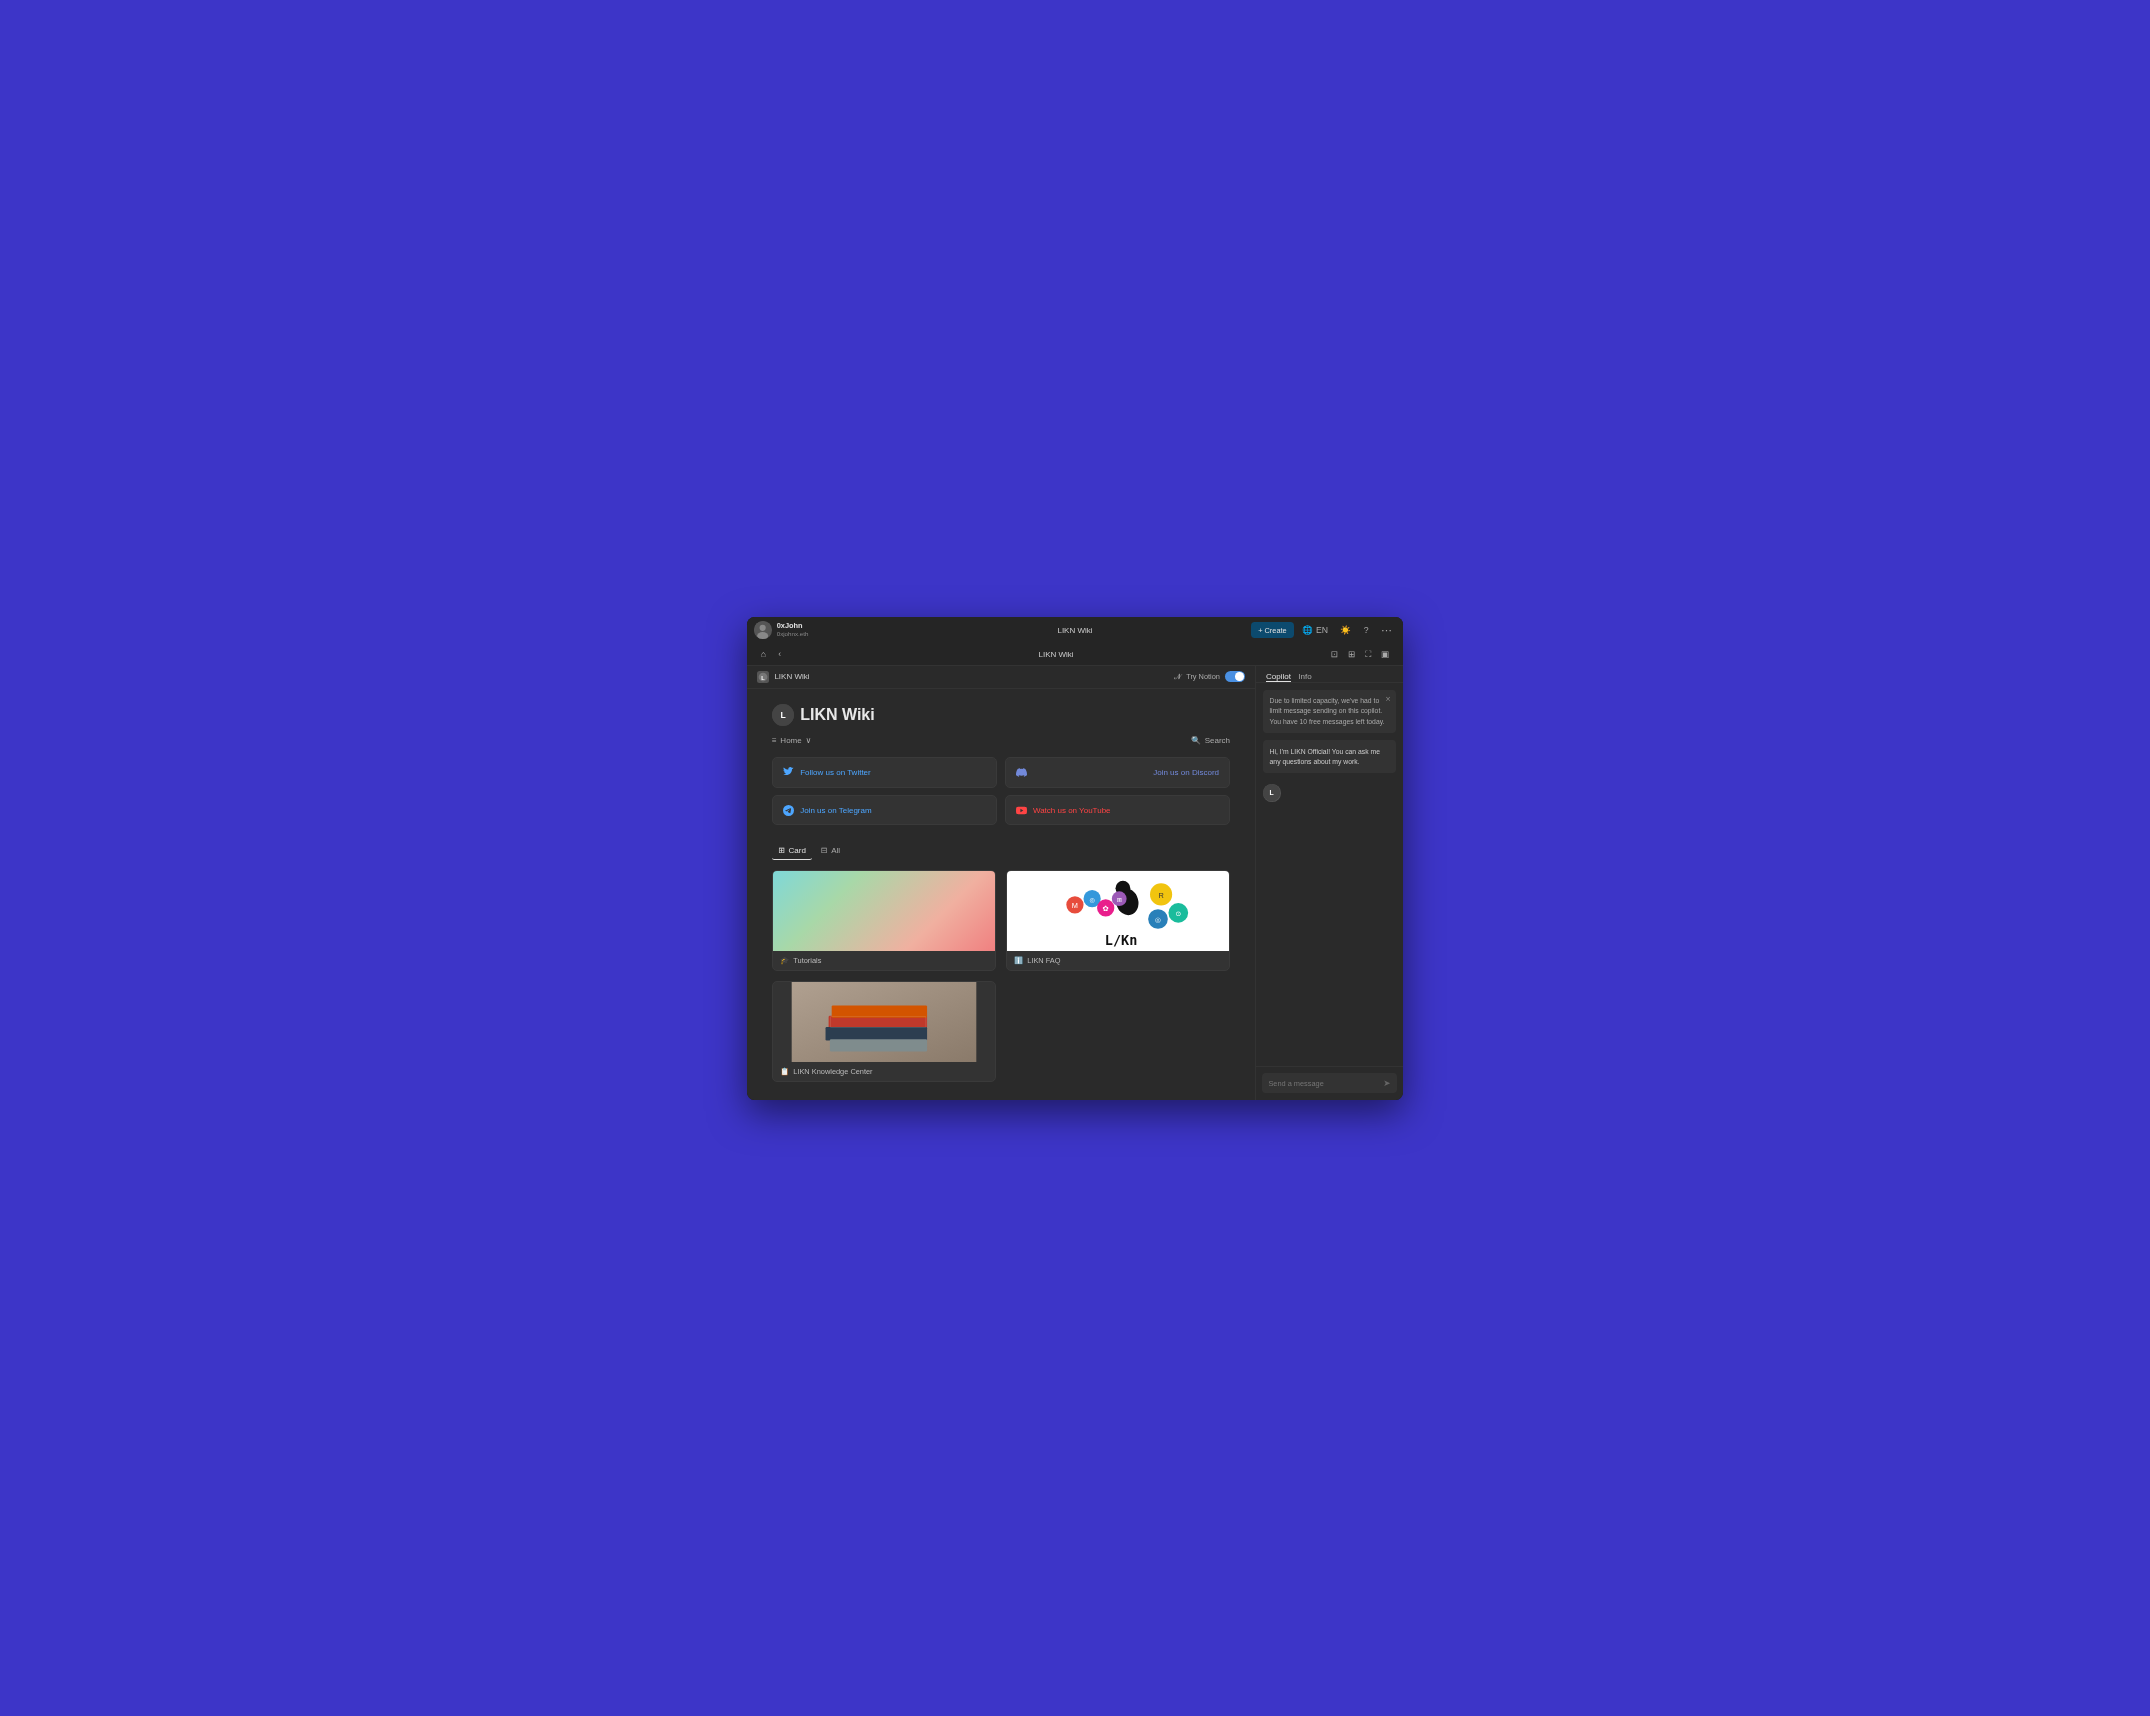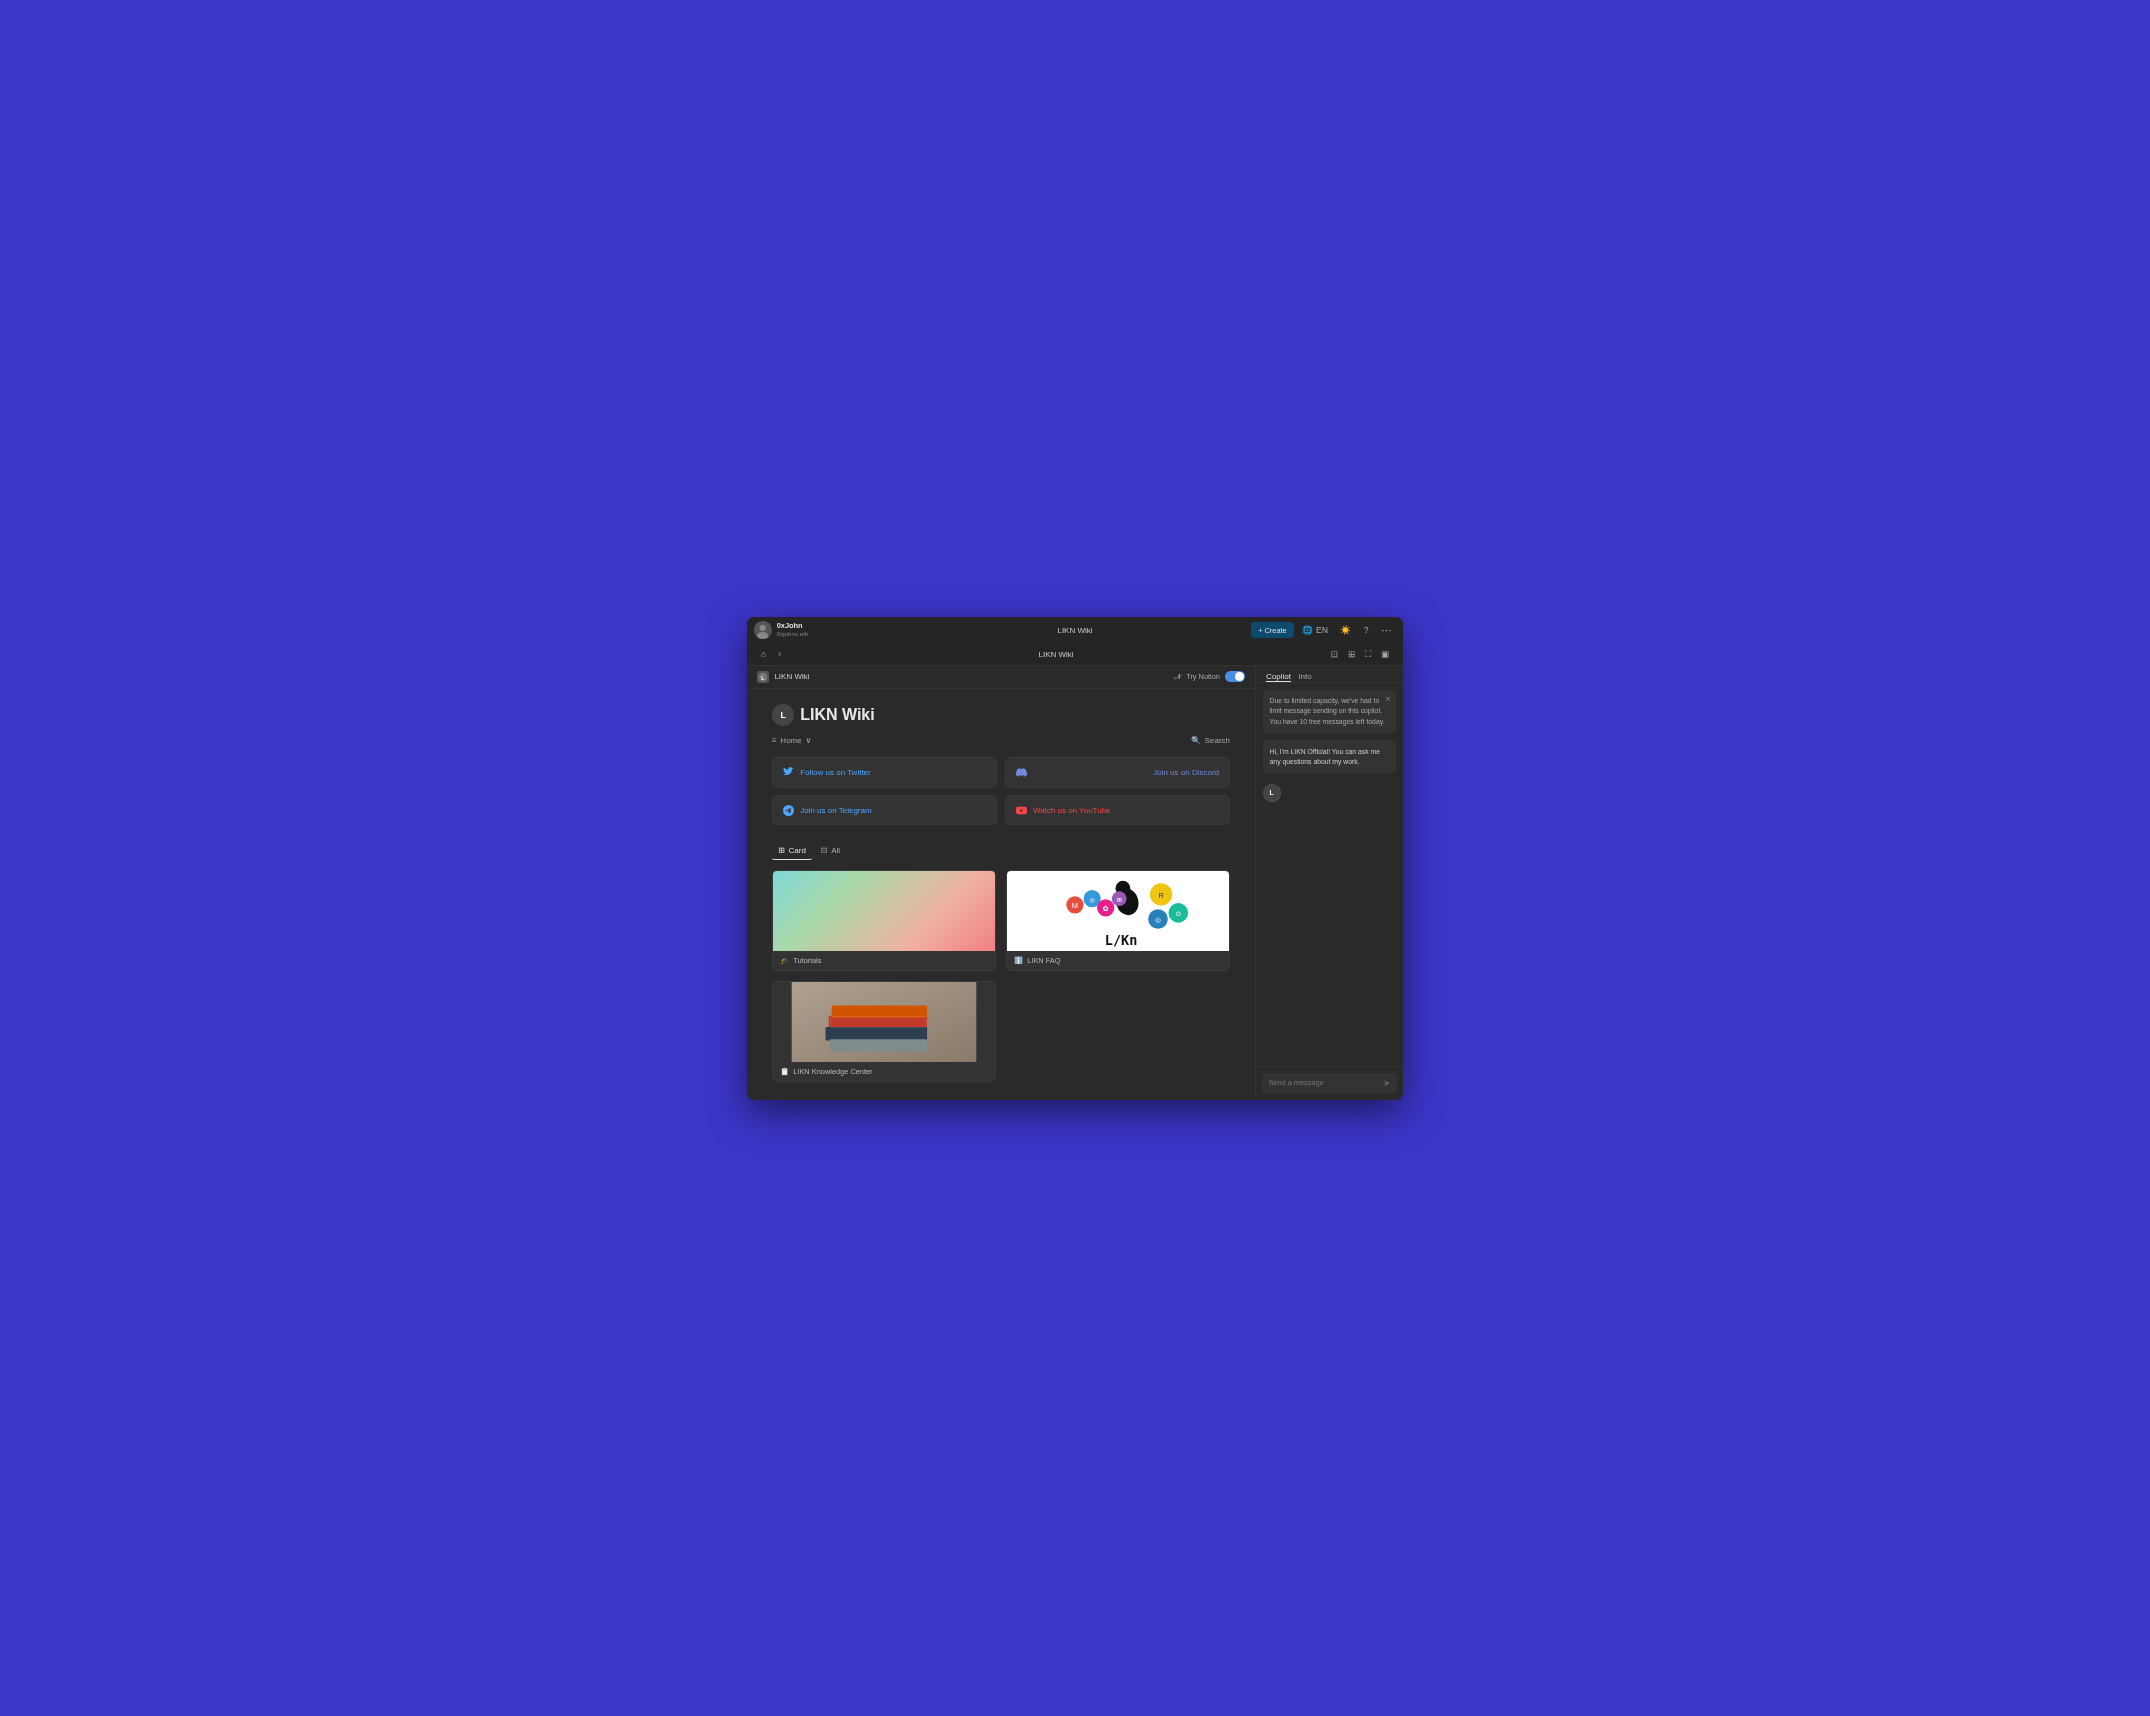--- a/index.html
+++ b/index.html
@@ -410,21 +410,21 @@
       color: #fff;
       font-weight: bold;
       margin-top: 3.7px;
     }
     .copilot-input-area {
       padding: 6.2px;
       border-top: 0.6px solid #333;
     }
     .copilot-input-wrap {
       display: flex;
-      align-items: flex-start;
+      align-items: center;
       background: #333;
       border-radius: 3.7px;
       padding: 5px 6.2px;
       gap: 5px;
     }
     .copilot-input {
       flex: 1;
       background: none;
       border: none;
       color: #aaa;

